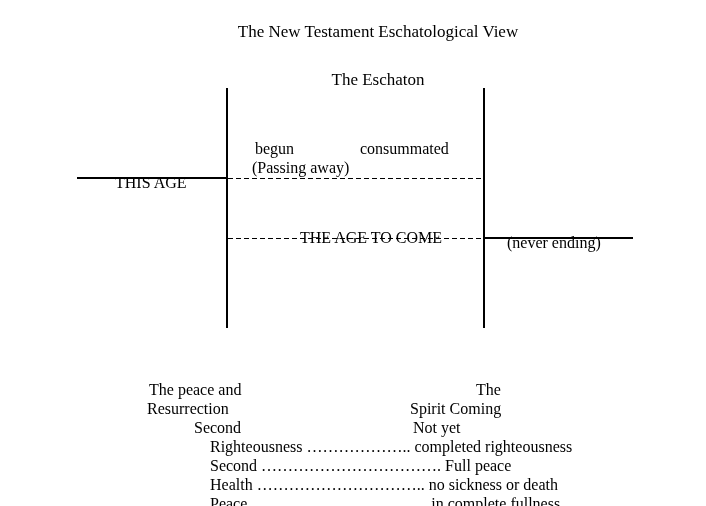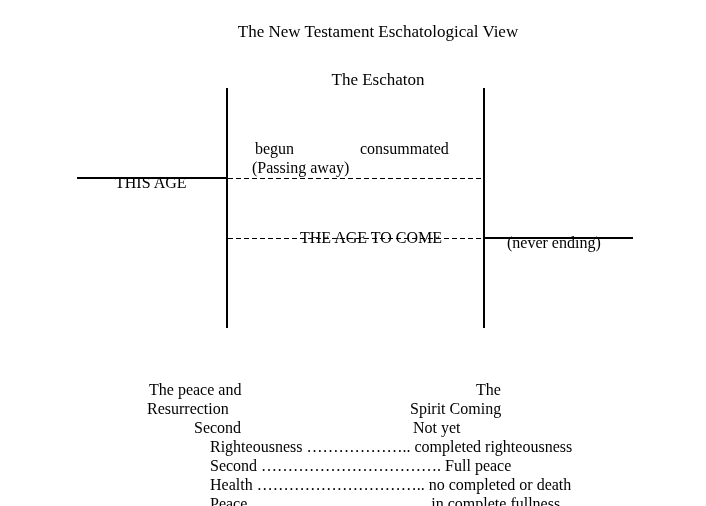--- a/index.html
+++ b/index.html
@@ -82,21 +82,21 @@
     <span>completed righteousness</span>
   </div>
   <div class="abs body-text cmp-row" style="left:210px; top:427px;">
     <span>Second</span>
     <span>…………………………….</span>
     <span>Full peace</span>
   </div>
   <div class="abs body-text cmp-row" style="left:210px; top:446px;">
     <span>Health</span>
     <span>…………………………..</span>
-    <span>no completed or death</span>
+    <span>no sickness or death</span>
   </div>
   <div class="abs body-text cmp-row" style="left:210px; top:465px;">
     <span>Peace</span>
     <span>……………………………</span>
     <span>in complete fullness</span>
   </div>
 
 </div>
 
 </body></html>

